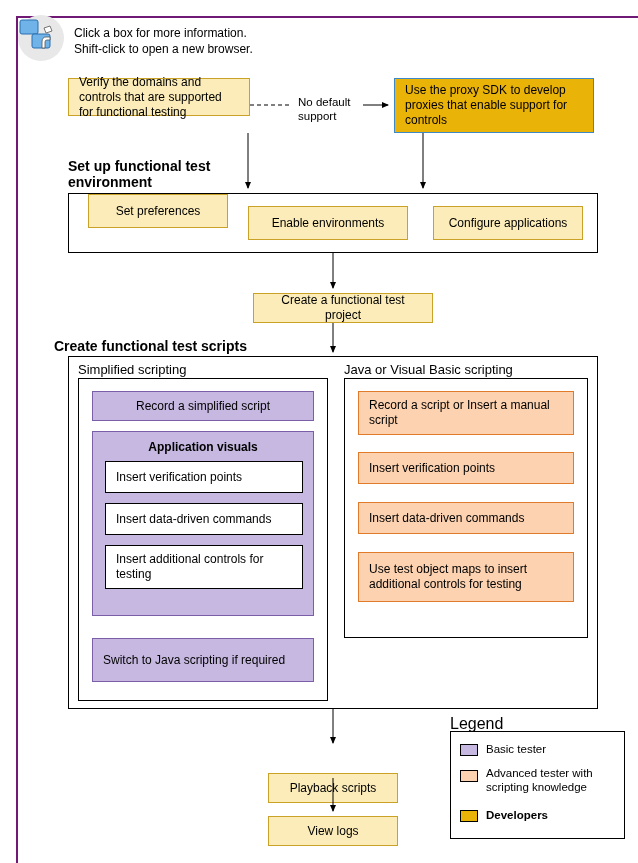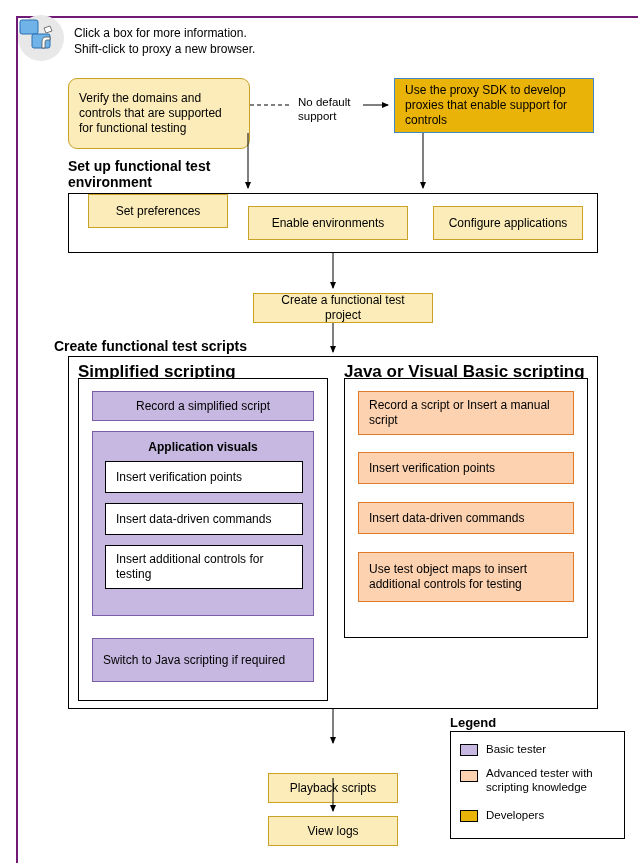--- a/index.html
+++ b/index.html
@@ -55,22 +55,22 @@
     font-weight: bold;
     font-size: 14px;
   }
   .container {
     position: absolute;
     border: 1px solid #000;
     background: #fff;
   }
   .sub-label {
     position: absolute;
-    font-weight: bold;
-    font-size: 17px;
+    font-weight: normal;
+    font-size: 13px;
   }
   .annot {
     position: absolute;
     font-size: 11.5px;
     line-height: 1.2;
     text-align: left;
   }
   
   svg.overlay {
     position: absolute;
@@ -80,22 +80,22 @@
     pointer-events: none;
   }
   
   .legend {
     position: absolute;
     border: 1px solid #000;
     background: #fff;
   }
   .legend-title {
     position: absolute;
-    font-weight: bold;
-    font-size: 13px;
+    font-weight: normal;
+    font-size: 16px;
   }
   .swatch {
     position: absolute;
     width: 18px; height: 12px;
     border: 1px solid #000;
   }
   .legend-text {
     position: absolute;
     font-size: 11.5px;
     line-height: 1.2;
@@ -113,24 +113,24 @@
       <rect x="18" y="20" width="18" height="14" rx="2" fill="#6fb3e8" stroke="#2a6fb0"></rect>
       <g fill="#fff" stroke="#555" stroke-width="0.8">
         <path d="M30 14 l6 -2 l2 5 l-6 2 z"></path>
         <path d="M28 28 q0 -5 4 -5 l4 0 l0 3 l-3 0 q-2 0 -2 2 l0 6 l-3 0 z"></path>
       </g>
     </svg>
   </div>
 
   <div class="hint">
     <div>Click a box for more information.</div>
-    <div>Shift-click to proxy a new browser.</div>
+    <div>Shift-click to open a new browser.</div>
   </div>
 
-  <div class="box yellow left-text" style="left:50px; top:60px; width:182px; height:71px;border-radius:9px;">Verify the domains and controls that are supported for functional testing</div>
+  <div class="box yellow left-text" style="left:50px; top:60px; width:182px; height:38px;">Verify the domains and controls that are supported for functional testing</div>
 
   <div class="annot" style="left:280px; top:78px; width:70px;">No default support</div>
 
   <div class="box blue left-text" style="left:376px; top:60px; width:200px; height:55px;">Use the proxy SDK to develop proxies that enable support for controls</div>
 
   <div class="section-label" style="left:50px; top:140px; width:170px;">Set up functional test environment</div>
 
   <div class="container" style="left:50px; top:175px; width:530px; height:60px;"></div>
 
   <div class="box yellow" style="left:70px; top:176px; width:140px; height:34px;">Set preferences</div>
@@ -169,21 +169,21 @@
 
   <div class="box yellow" style="left:250px; top:798px; width:130px; height:30px;">View logs</div>
 
   <div class="legend-title" style="left:432px; top:697px;">Legend</div>
   <div class="legend" style="left:432px; top:713px; width:175px; height:108px;"></div>
   <div class="swatch purple" style="left:442px; top:726px;"></div>
   <div class="legend-text" style="left:468px; top:725px;">Basic tester</div>
   <div class="swatch orange" style="left:442px; top:752px;"></div>
   <div class="legend-text" style="left:468px; top:749px; width:130px;">Advanced tester with scripting knowledge</div>
   <div class="swatch blue" style="left:442px; top:792px;"></div>
-  <div class="legend-text" style="left:468px; top:791px;">Developers</div>
+  <div class="legend-text" style="left:468px; top:791px;font-weight:bold;">Developers</div>
 
   <svg class="overlay">
     <defs>
       <marker id="arrow" markerWidth="8" markerHeight="8" refX="6" refY="3" orient="auto">
         <path d="M0,0 L7,3 L0,6 z" fill="#000"></path>
       </marker>
     </defs>
 
     <line x1="232" y1="87" x2="273" y2="87" stroke="#000" stroke-dasharray="4 3"></line>
 

